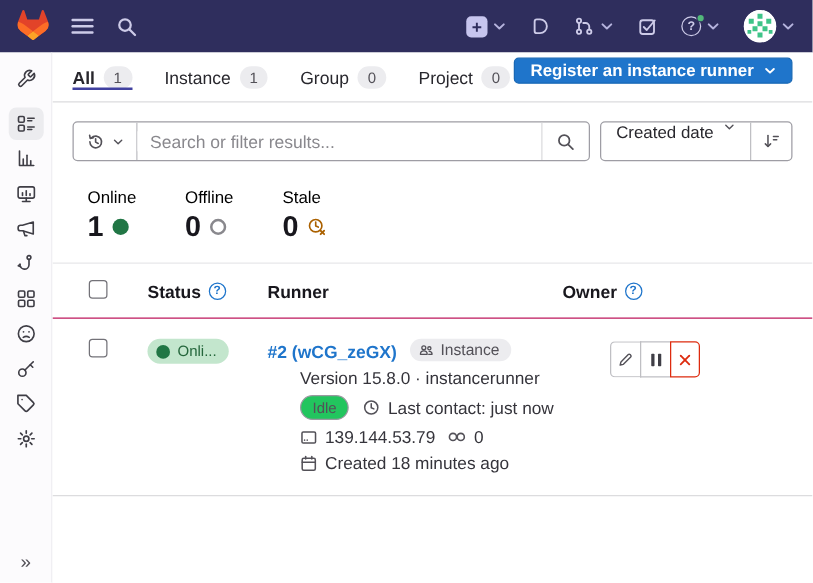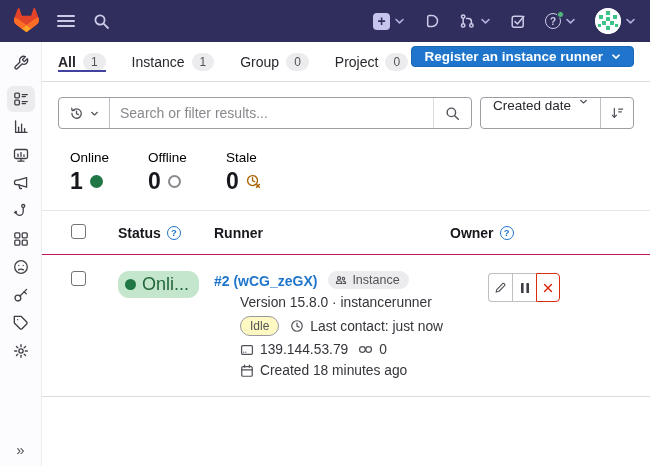--- a/index.html
+++ b/index.html
@@ -82,28 +82,28 @@
   .grid-row { display:grid; grid-template-columns:60px 96px 1fr 110px 74px; padding:0 16px; align-items:center; }
   .thead { height:44px; border-bottom:1px solid #be185d; font-weight:700; color:#18171d; }
   .th { display:flex; align-items:center; gap:6px; }
   .qmark { width:14px; height:14px; border:1.5px solid #1f75cb; border-radius:50%; color:#1f75cb;
     font-size:9.5px; font-weight:700; display:inline-flex; align-items:center; justify-content:center; cursor:pointer; }
   .checkbox { width:15px; height:15px; border:1px solid #737278; border-radius:3px; accent-color:#1f75cb;
     appearance:none; background:#fff; cursor:pointer; margin-left:13px; }
 
   .runner-row { padding-top:16px; padding-bottom:18px; border-bottom:1px solid #dcdcde; align-items:start; }
   .badge-online { display:inline-flex; align-items:center; gap:6px; background:#c3e6cd; color:#24663b;
-    border-radius:11px; padding:3px 10px 3px 7px; font-size:18px; }
+    border-radius:11px; padding:3px 10px 3px 7px; font-size:12px; }
   .badge-online .dot { width:11px; height:11px; border-radius:50%; background:#217645; }
   .runner-link { color:#1f75cb; font-weight:700; text-decoration:none; font-size:14px; }
   .badge-type { display:inline-flex; align-items:center; gap:5px; background:#ececef; color:#535158;
     border-radius:10px; padding:2px 9px 2px 7px; font-size:12.5px; margin-left:7px; }
   .meta-line { display:flex; align-items:center; gap:6px; margin-top:6px; color:#35343b; font-size:13.8px;margin-left:26px; }
   .badge-idle { border:1px solid #9a99a0; border-radius:10px; padding:0 9px; font-size:12px;
-    color:#535158; line-height:18px; background:#fef9c3; margin-right:5px; }
+    color:#535158; line-height:18px; background:#22c55e; margin-right:5px; }
   .owner-cell { color:#35343b; padding-top:5px; }
   .actions-cell { display:flex; justify-content:flex-end; padding-top:2px; }
   .btn-group { display:inline-flex; }
   .act-btn { width:24px; height:29px; background:#fff; border:1px solid #bfbfc3;
     display:flex; align-items:center; justify-content:center; cursor:pointer; }
   .act-btn.edit { border-radius:4px 0 0 4px; border-right:0; }
   .act-btn.pause { border-right:0; }
   .act-btn.delete { border:1px solid #dd2b0e; border-radius:0 4px 4px 0; }
 </style>
 </head>

